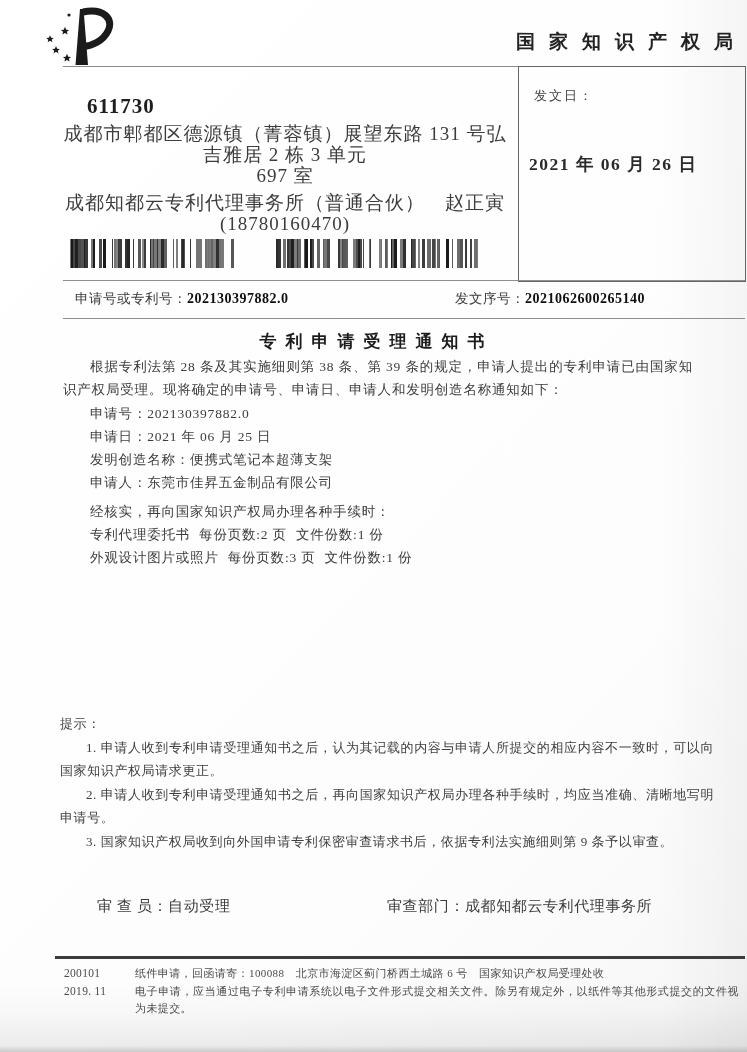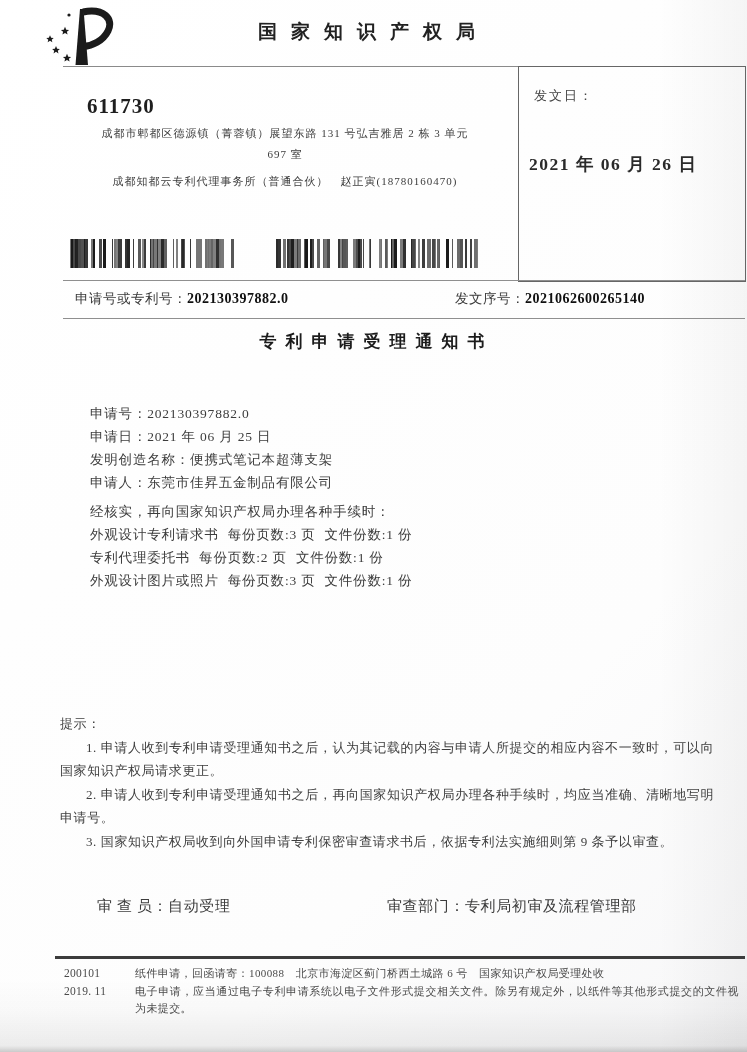--- a/index.html
+++ b/index.html
@@ -6,31 +6,31 @@
   .page{
     position:relative;width:747px;height:1052px;overflow:hidden;
     font-family:"Liberation Serif","DejaVu Serif",serif;color:#3d3d3d;
     background:
       linear-gradient(to bottom, rgba(0,0,0,0) 93%, rgba(0,0,0,0.02) 96%, rgba(0,0,0,0.07) 99.4%, rgba(0,0,0,0.20) 100%),
       linear-gradient(to right, rgba(0,0,0,0) 88%, rgba(0,0,0,0.035) 100%),
       linear-gradient(135deg,#ffffff 0%,#fdfdfd 70%,#f7f7f8 100%);
   }
   .abs{position:absolute;}
   
-  .agency{left:0;right:0;top:19px;text-align:center;font-size:19px;font-weight:bold;
+  .agency{left:0;right:0;top:29px;text-align:right;font-size:19px;font-weight:bold;
           letter-spacing:14px;color:#222;}
   .top-rule{left:63px;width:682px;top:66px;height:1px;background:#8a8a8a;}
   
   .date-box{left:518px;top:66px;width:226px;height:214px;border:1px solid #666;background:transparent;}
   .fawen-label{position:absolute;left:15px;top:20px;font-size:13px;letter-spacing:2px;color:#454545;}
   .fawen-date{position:absolute;left:10px;top:85px;font-size:17.5px;font-weight:600;
               letter-spacing:1.5px;color:#2a2a2a;}
   
   .rcpt-code{left:87px;top:94px;font-size:21px;font-weight:bold;color:#1e1e1e;letter-spacing:1px;}
-  .rcpt{left:60px;top:123px;width:450px;text-align:center;font-size:11px;color:#3c3c3c;
+  .rcpt{left:60px;top:123px;width:450px;text-align:center;font-size:19px;color:#3c3c3c;
         letter-spacing:1px;line-height:21px;}
   .rcpt .agent{margin-top:6px;}
   
   .barcode{display:flex;align-items:stretch;overflow:hidden;}
   .barcode i{display:block;height:100%;flex:0 0 auto;}
   .bc1{left:70px;top:239px;width:168px;height:29px;}
   .bc2{left:275px;top:239px;width:203px;height:29px;}
   .rule{height:1px;background:#8f8f8f;}
   .rule2{left:63px;width:682px;top:280px;}
   .rule3{left:63px;width:682px;top:318px;}
@@ -288,44 +288,44 @@
   <div class="abs numrow">
     <span>申请号或专利号：</span><b>202130397882.0</b>
     <span class="g2">
       <span>发文序号：</span><b>2021062600265140</b>
     </span>
   </div>
 
   <div class="abs rule rule3"></div>
 
   <div class="abs notice-title">专利申请受理通知书</div>
+  <div class="abs intro">根据专利法第 28 条及其实施细则第 38 条、第 39 条的规定，申请人提出的专利申请已由国家知识产权局受理。现将确定的申请号、申请日、申请人和发明创造名称通知如下：</div>
 
   <div class="abs fields">
     <div class="row"><span>申请号：</span><span>202130397882.0</span></div>
     <div class="row"><span>申请日：</span><span>2021 年 06 月 25 日</span></div>
     <div class="row"><span>发明创造名称：</span><span>便携式笔记本超薄支架</span></div>
     <div class="row"><span>申请人：</span><span>东莞市佳昇五金制品有限公司</span></div>
     <div class="sp"></div>
     <div class="row">经核实，再向国家知识产权局办理各种手续时：</div>
-    <div class="row doc"><span>外观设计专利请求书</span><span>每份页数:3 页</span><span>文件份数:1 份</span></div>
     <div class="row doc"><span>专利代理委托书</span><span>每份页数:2 页</span><span>文件份数:1 份</span></div>
     <div class="row doc"><span>外观设计图片或照片</span><span>每份页数:3 页</span><span>文件份数:1 份</span></div>
   </div>
 
   <div class="abs hints">
     <p class="hlabel">提示：</p>
     <p>1. 申请人收到专利申请受理通知书之后，认为其记载的内容与申请人所提交的相应内容不一致时，可以向国家知识产权局请求更正。</p>
     <p>2. 申请人收到专利申请受理通知书之后，再向国家知识产权局办理各种手续时，均应当准确、清晰地写明申请号。</p>
     <p>3. 国家知识产权局收到向外国申请专利保密审查请求书后，依据专利法实施细则第 9 条予以审查。</p>
   </div>
 
   <div class="abs signoff">
     <span>审 查 员：</span><span>自动受理</span>
     <span class="g2">
-      <span>审查部门：</span><span>专利局初审及流程管理部</span>
+      <span>审查部门：</span><span>成都知都云专利代理事务所</span>
     </span>
   </div>
 
   <div class="abs footer-rule"></div>
   <div class="abs fcodes">
     <div>200101</div>
     <div>2019. 11</div>
   </div>
   <div class="abs flines">
     <p>纸件申请，回函请寄：100088　北京市海淀区蓟门桥西土城路 6 号　国家知识产权局受理处收</p>

